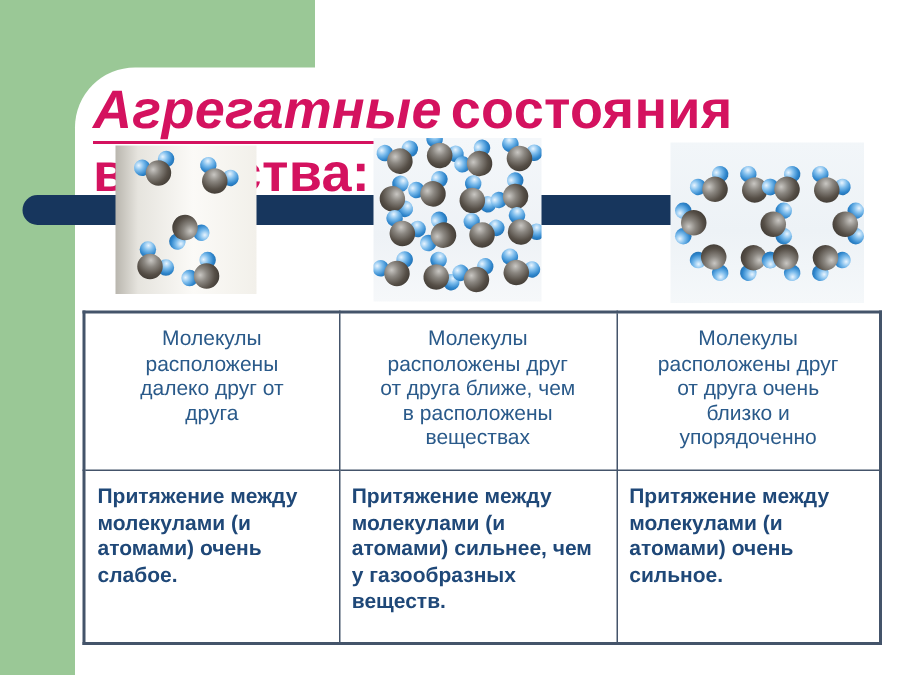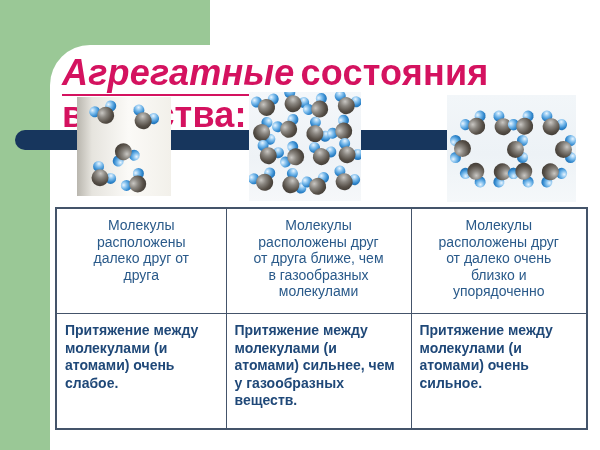--- a/index.html
+++ b/index.html
@@ -246,22 +246,22 @@
 
   <table class="states-table">
     <colgroup>
       <col style="width:170px">
         <col style="width:185px">
         <col style="width:176px">
     </colgroup>
     <tbody>
     <tr class="row-arrangement">
       <td>Молекулы расположены далеко друг от друга</td>
-      <td>Молекулы расположены друг от друга ближе, чем в газообразных молекулами</td>
-      <td>Молекулы расположены друг от далеко очень близко и упорядоченно</td>
+      <td>Молекулы расположены друг от друга ближе, чем в расположены веществах</td>
+      <td>Молекулы расположены друг от друга очень близко и упорядоченно</td>
     </tr>
     <tr class="row-attraction">
       <td>Притяжение между молекулами (и атомами) очень слабое.</td>
       <td>Притяжение между молекулами (и атомами) сильнее, чем у газообразных веществ.</td>
       <td>Притяжение между молекулами (и атомами) очень сильное.</td>
     </tr>
   </tbody>
     </table>
 </div>
 

